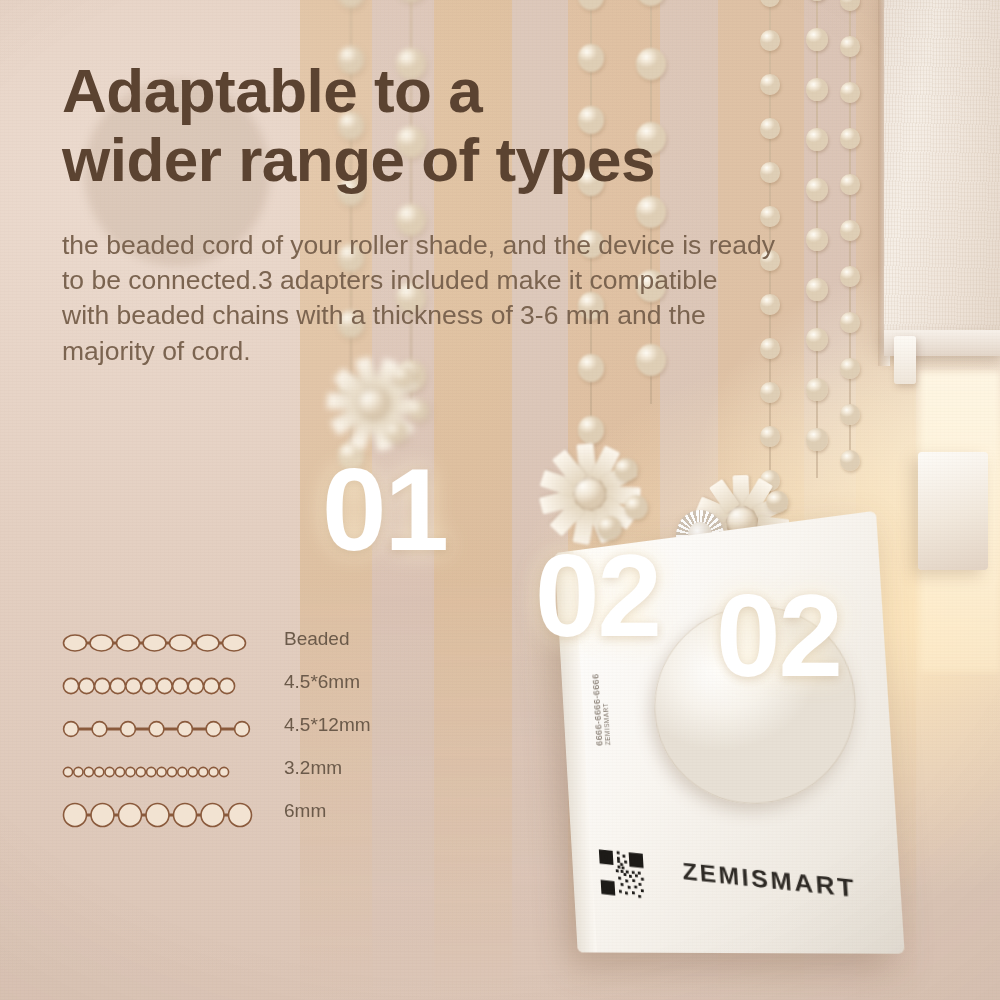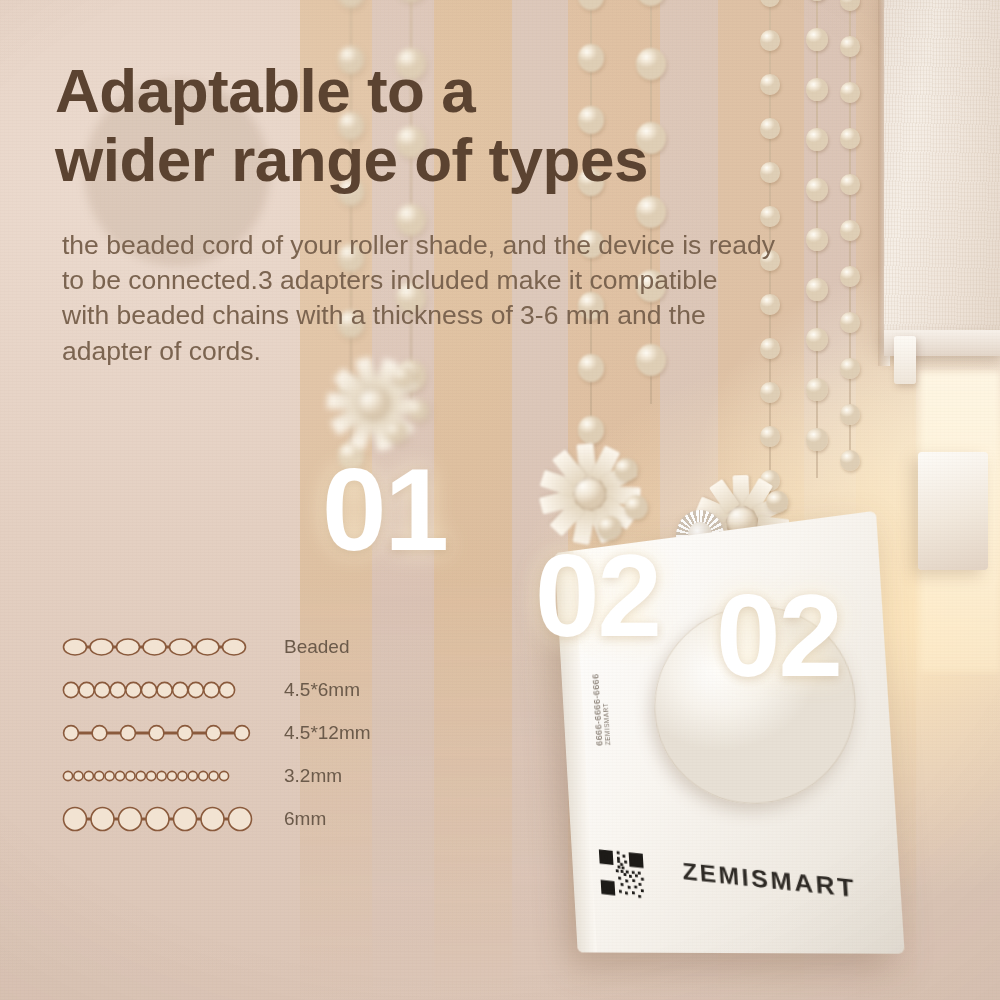--- a/index.html
+++ b/index.html
@@ -163,37 +163,37 @@
     font-family:"Liberation Sans", sans-serif;
     line-height:1;letter-spacing:-2px;
     text-shadow:0 0 26px rgba(255,243,214,.85), 0 2px 10px rgba(150,112,74,.35);
   }
   #step-01{left:322px;top:452px;font-size:116px;}
   #step-02{left:535px;top:538px;font-size:116px;}
   #step-03{left:716px;top:578px;font-size:116px;}
 
   
   .heading{
-    position:absolute;left:55px;top:56px;width:700px;
+    position:absolute;left:62px;top:56px;width:700px;
     font-size:62px;line-height:1.12;font-weight:700;
     color:#5b4331;letter-spacing:-.5px;
   }
   .heading .ln{display:block;}
   .para{
     position:absolute;left:62px;top:228px;width:860px;
     font-size:26.5px;line-height:1.33;color:#7b6450;font-weight:400;
   }
   .para .ln{display:block;}
 
   
   .cords{position:absolute;left:62px;top:628px;width:400px;}
   .cords-title{
     font-size:22px;font-weight:700;color:#5b4331;margin-bottom:22px;letter-spacing:-.2px;
   }
-  .cord-row{display:flex;align-items:center;height:38px;margin-bottom:5px;}
+  .cord-row{display:flex;align-items:flex-start;height:38px;margin-bottom:5px;}
   .cord-art{width:200px;height:30px;flex:0 0 200px;}
   .cord-art svg{display:block;overflow:visible;}
   .cord-art .lk{fill:#f2e3d2;stroke:#8a5a3c;stroke-width:1.6;}
   .cord-art .bar{stroke:#8a5a3c;stroke-width:3;}
   .cord-label{
     font-size:19px;color:#6b5a4a;padding-left:22px;white-space:nowrap;
   }
 </style>
 </head>
 <body>
@@ -424,21 +424,21 @@
 
   <div class="heading">
     <span class="ln">Adaptable to a</span>
     <span class="ln">wider range of types</span>
   </div>
 
   <div class="para">
     <span class="ln">the beaded cord of your roller shade, and the device is ready</span>
     <span class="ln">to be connected.3 adapters included make it compatible</span>
     <span class="ln">with beaded chains with a thickness of 3-6 mm and the</span>
-    <span class="ln">adapter of cords.</span>
+    <span class="ln">majority of cord.</span>
   </div>
 
   <div class="cords">
     <div id="cord-rows">
         <div class="cord-row">
           <div class="cord-art">
             <svg width="200" height="30" viewBox="0 0 200 30">
               <line class="bar" x1="24.5" y1="15" x2="28" y2="15"></line>
               <line class="bar" x1="51" y1="15" x2="54.5" y2="15"></line>
               <line class="bar" x1="77.5" y1="15" x2="81" y2="15"></line>

